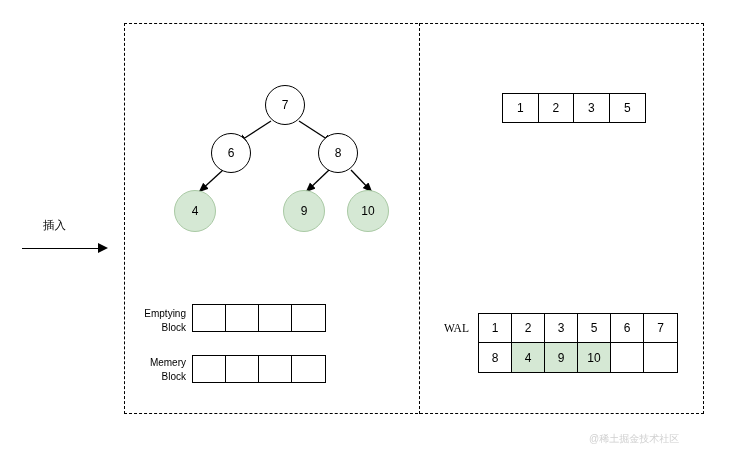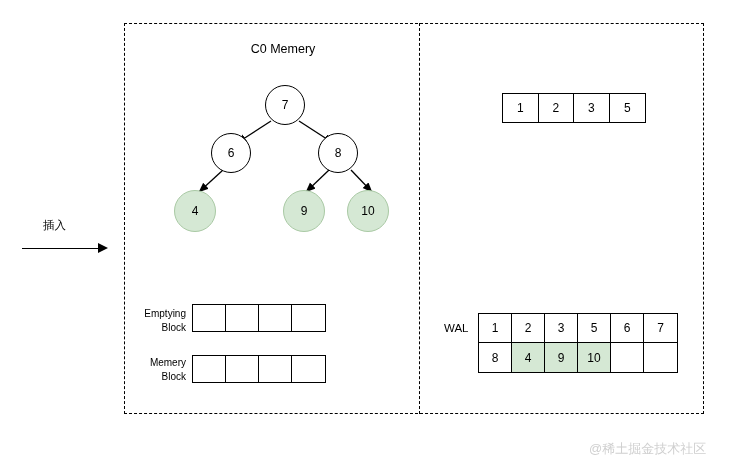--- a/index.html
+++ b/index.html
@@ -149,42 +149,41 @@
     position: absolute;
     font-size: 10px;
     line-height: 14px;
     text-align: right;
     color: #000000;
   }
   .wal-label {
     position: absolute;
     font-size: 11.5px;
     color: #000000;
+    font-family: Liberation Serif, serif;
   }
 
   
   .watermark {
     position: absolute;
     left: 589px;
     top: 432px;
-    font-size: 13px;
+    font-size: 10px;
     color: #d0d0d0;
     white-space: nowrap;
-    margin-top: 8px;
   }
 </style>
 </head>
 <body>
 
 <div id="canvas">
 
   <div class="dashed-outer"></div>
   <div class="dashed-divider"></div>
 
-  <div class="panel-title" id="title-c0">C0 Memery</div>
 
   <div class="insert-label">插入</div>
   <div class="insert-arrow-line"></div>
   <div class="insert-arrow-head"></div>
 
   <svg class="tree-svg" width="751" height="461" style="left:0;top:0;pointer-events:none">
     <defs>
       <marker id="ah" markerWidth="9" markerHeight="9" refX="7.2" refY="3.1" orient="auto" markerUnits="strokeWidth">
         <path d="M0,0 L0,6.2 L7.6,3.1 z" fill="#000000"></path>
       </marker>

